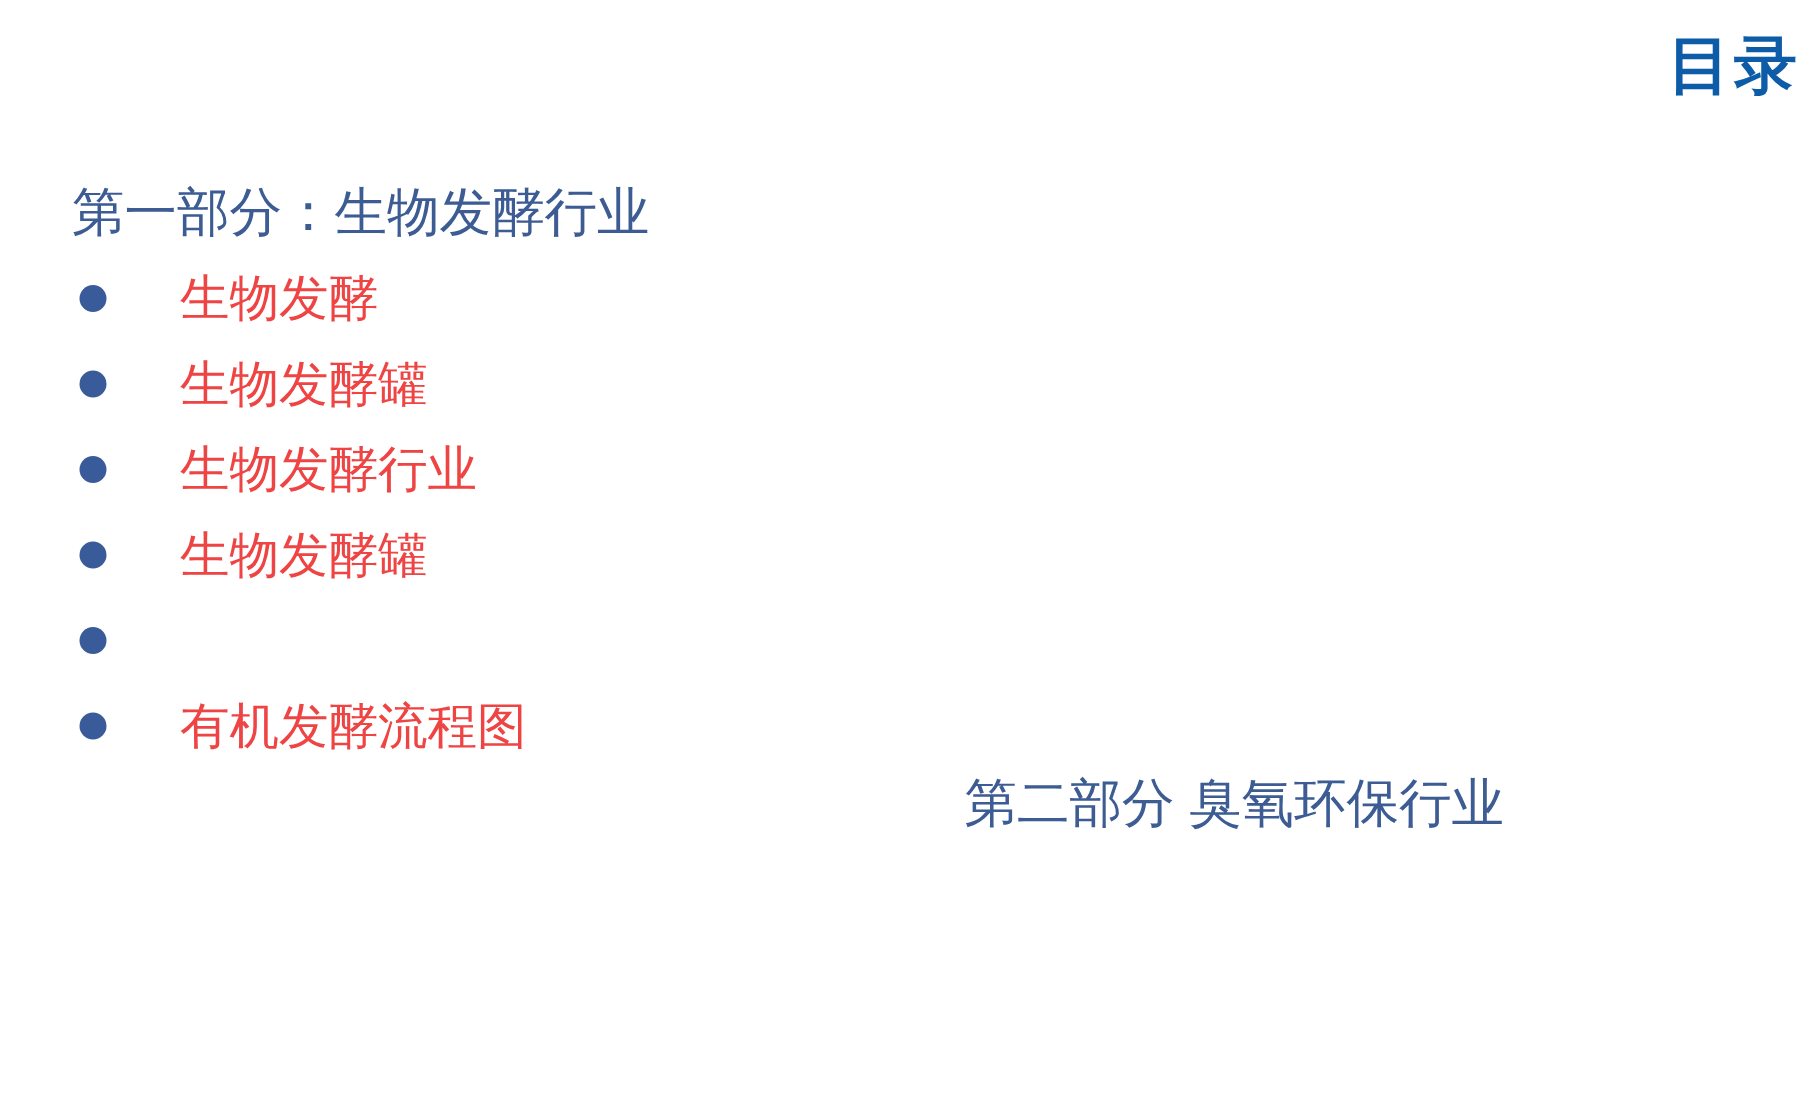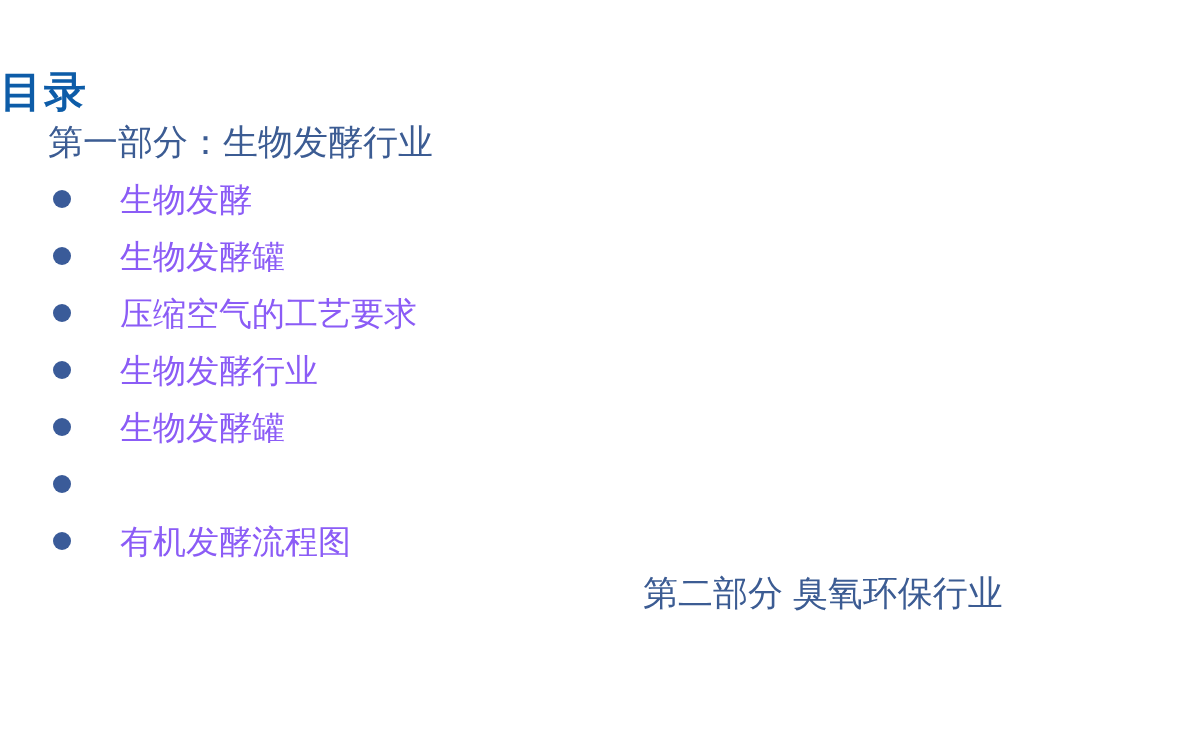--- a/index.html
+++ b/index.html
@@ -21,27 +21,26 @@
     height: 729px;
     background: #ffffff;
   }
 
   
   #toc-title {
     position: absolute;
     top: 18px;
     left: 0;
     width: 1200px;
-    text-align: left;
+    text-align: right;
     font-size: 42px;
     line-height: 52px;
     font-weight: bold;
     color: #0d5ca8;
     letter-spacing: 2px;
-    margin-top: 48px;
   }
 
   
   #columns {
     position: absolute;
     top: 118px;
     left: 0;
     width: 1200px;
     display: flex;
     flex-direction: column;
@@ -85,21 +84,21 @@
     height: 18px;
     border-radius: 50%;
     background: #3a5b99;
     display: block;
   }
 
   .item-label {
     display: inline-block;
     padding-left: 72px;
     font-size: 33px;
-    color: #8b5cf6;
+    color: #ef4444;
     vertical-align: middle;
     line-height: 57px;
   }
 </style>
 </head>
 <body>
 
 <div id="slide">
 
   <div id="toc-title">目录</div>
@@ -109,24 +108,20 @@
     <div class="toc-column" id="column-left">
       <div class="section-heading">第一部分：生物发酵行业</div>
       <ul class="toc-list">
         <li class="toc-item">
           <span class="bullet-icon"></span>
           <span class="item-label">生物发酵</span>
         </li>
         <li class="toc-item">
           <span class="bullet-icon"></span>
           <span class="item-label">生物发酵罐</span>
-        </li>
-        <li class="toc-item">
-          <span class="bullet-icon"></span>
-          <span class="item-label">压缩空气的工艺要求</span>
         </li>
         <li class="toc-item">
           <span class="bullet-icon"></span>
           <span class="item-label">生物发酵行业</span>
         </li>
         <li class="toc-item">
           <span class="bullet-icon"></span>
           <span class="item-label">生物发酵罐</span>
         </li>
         <li class="toc-item">

